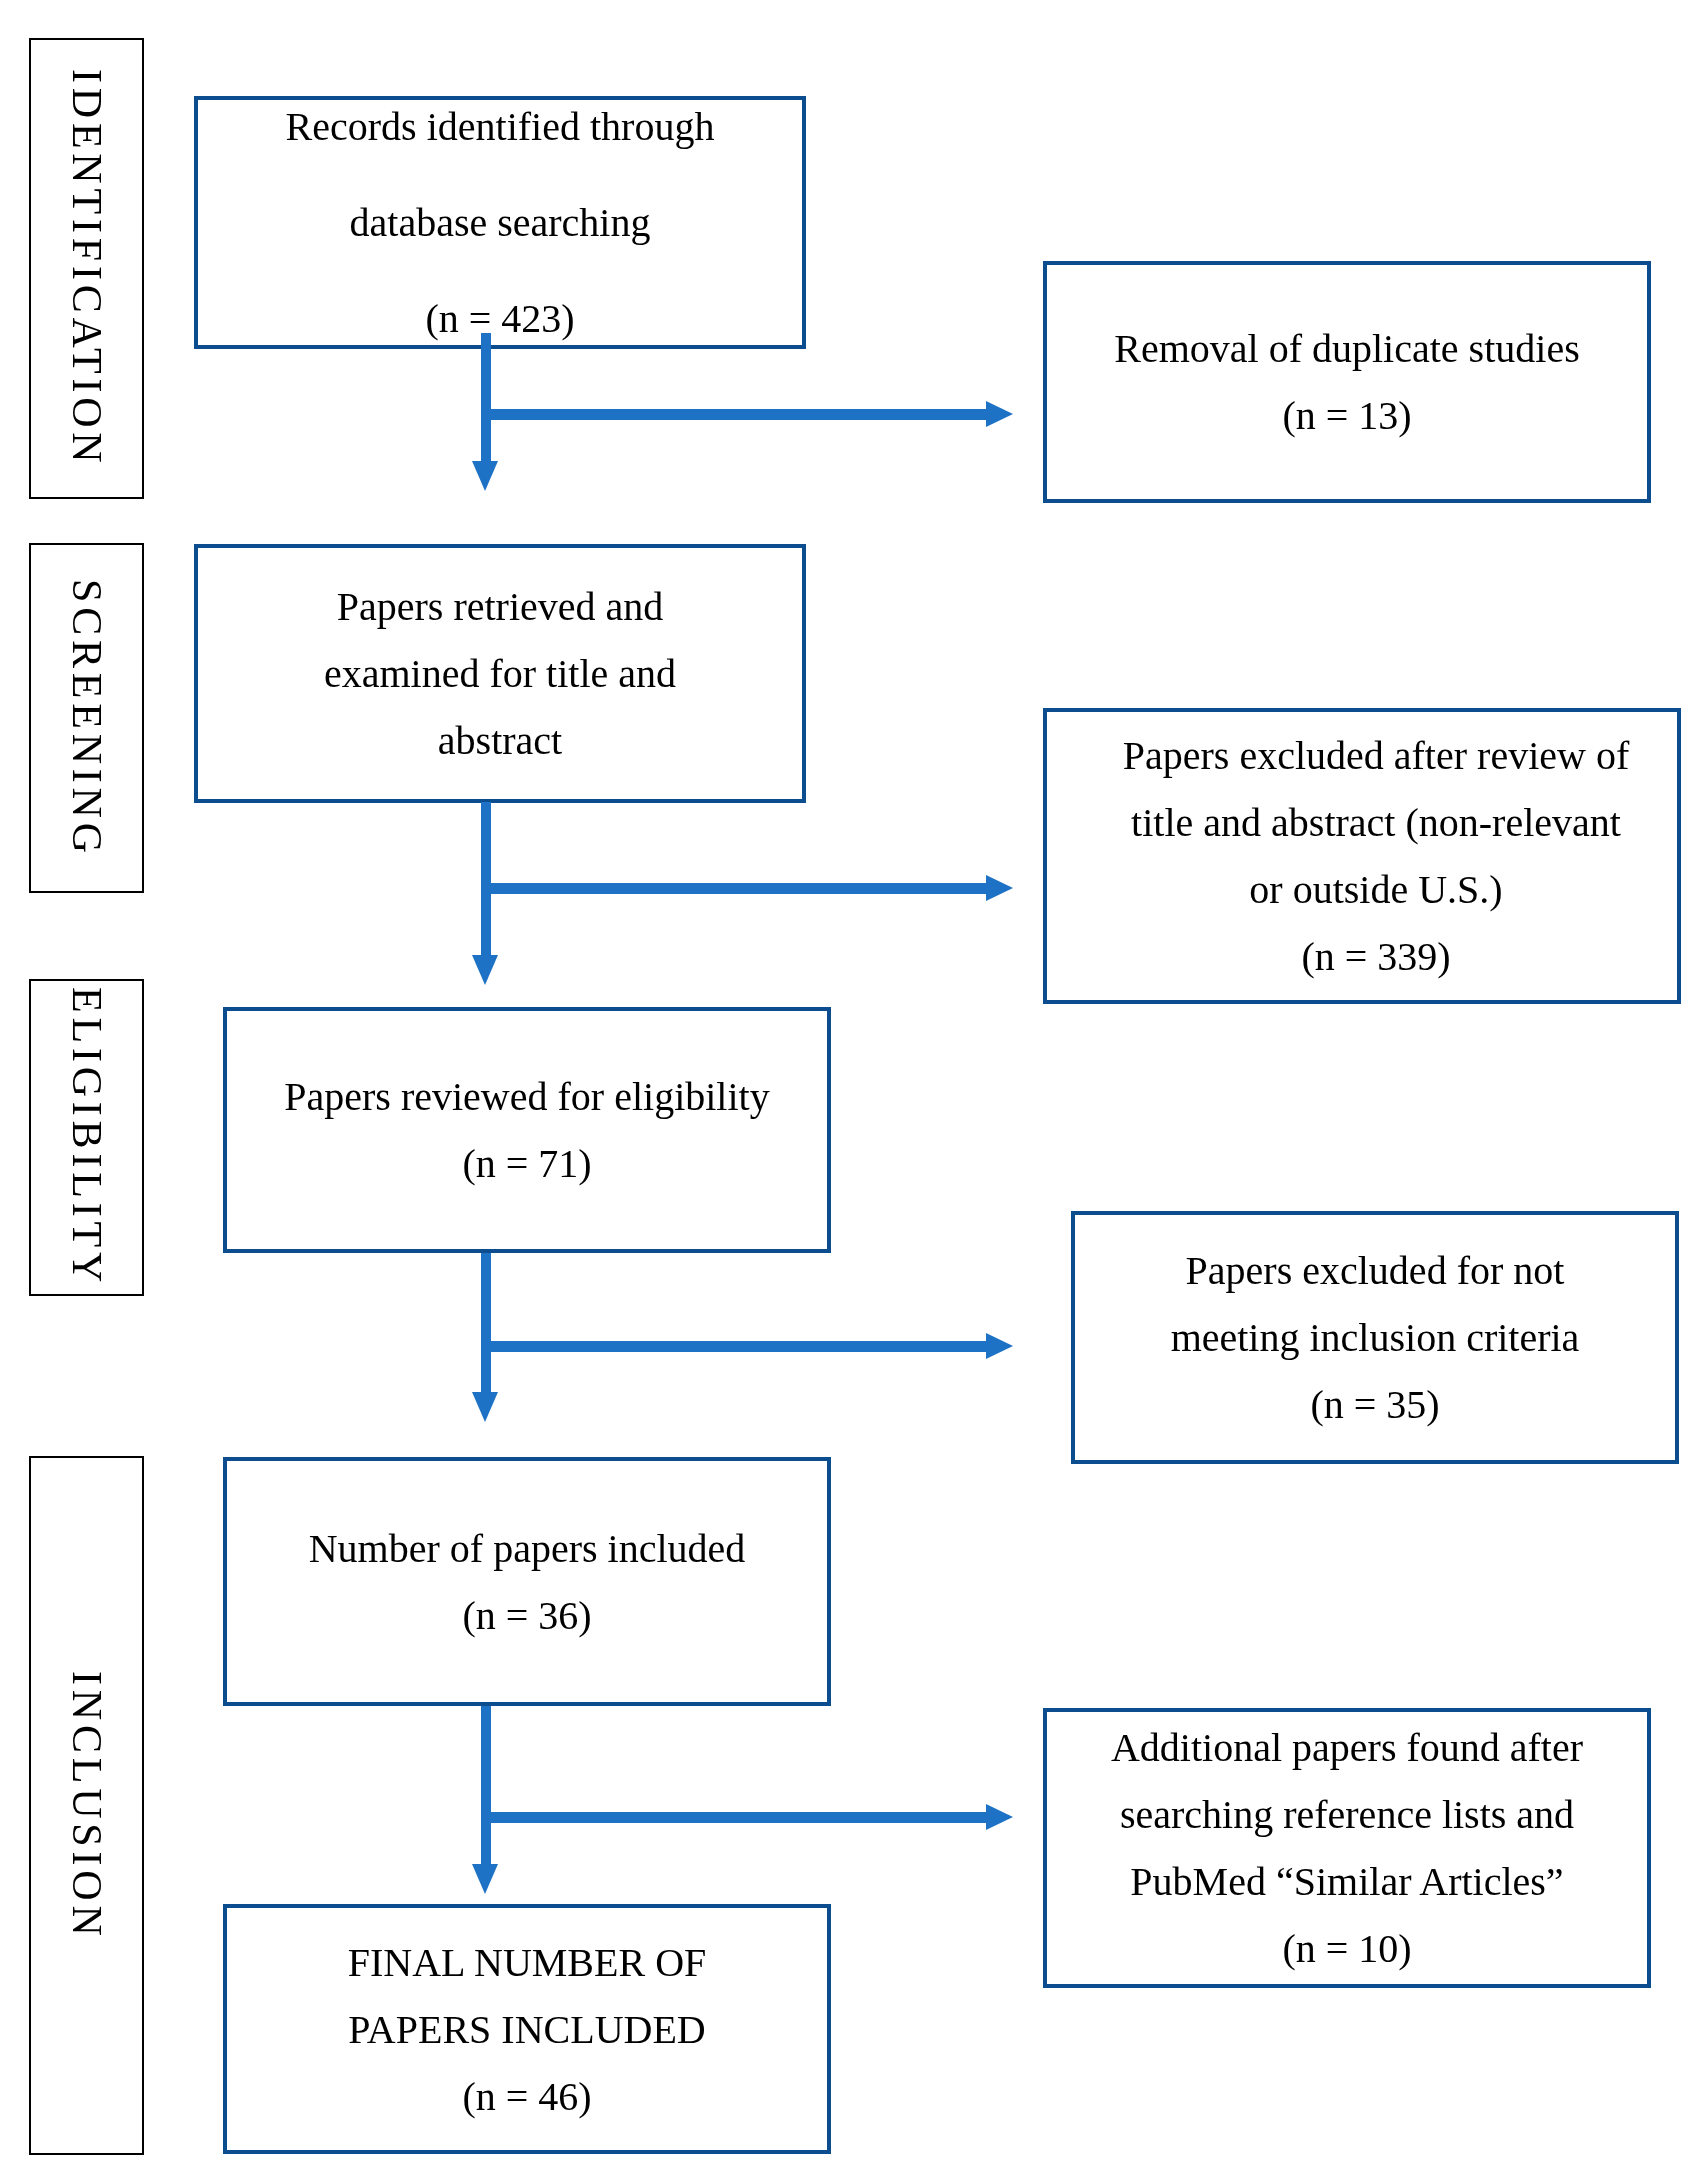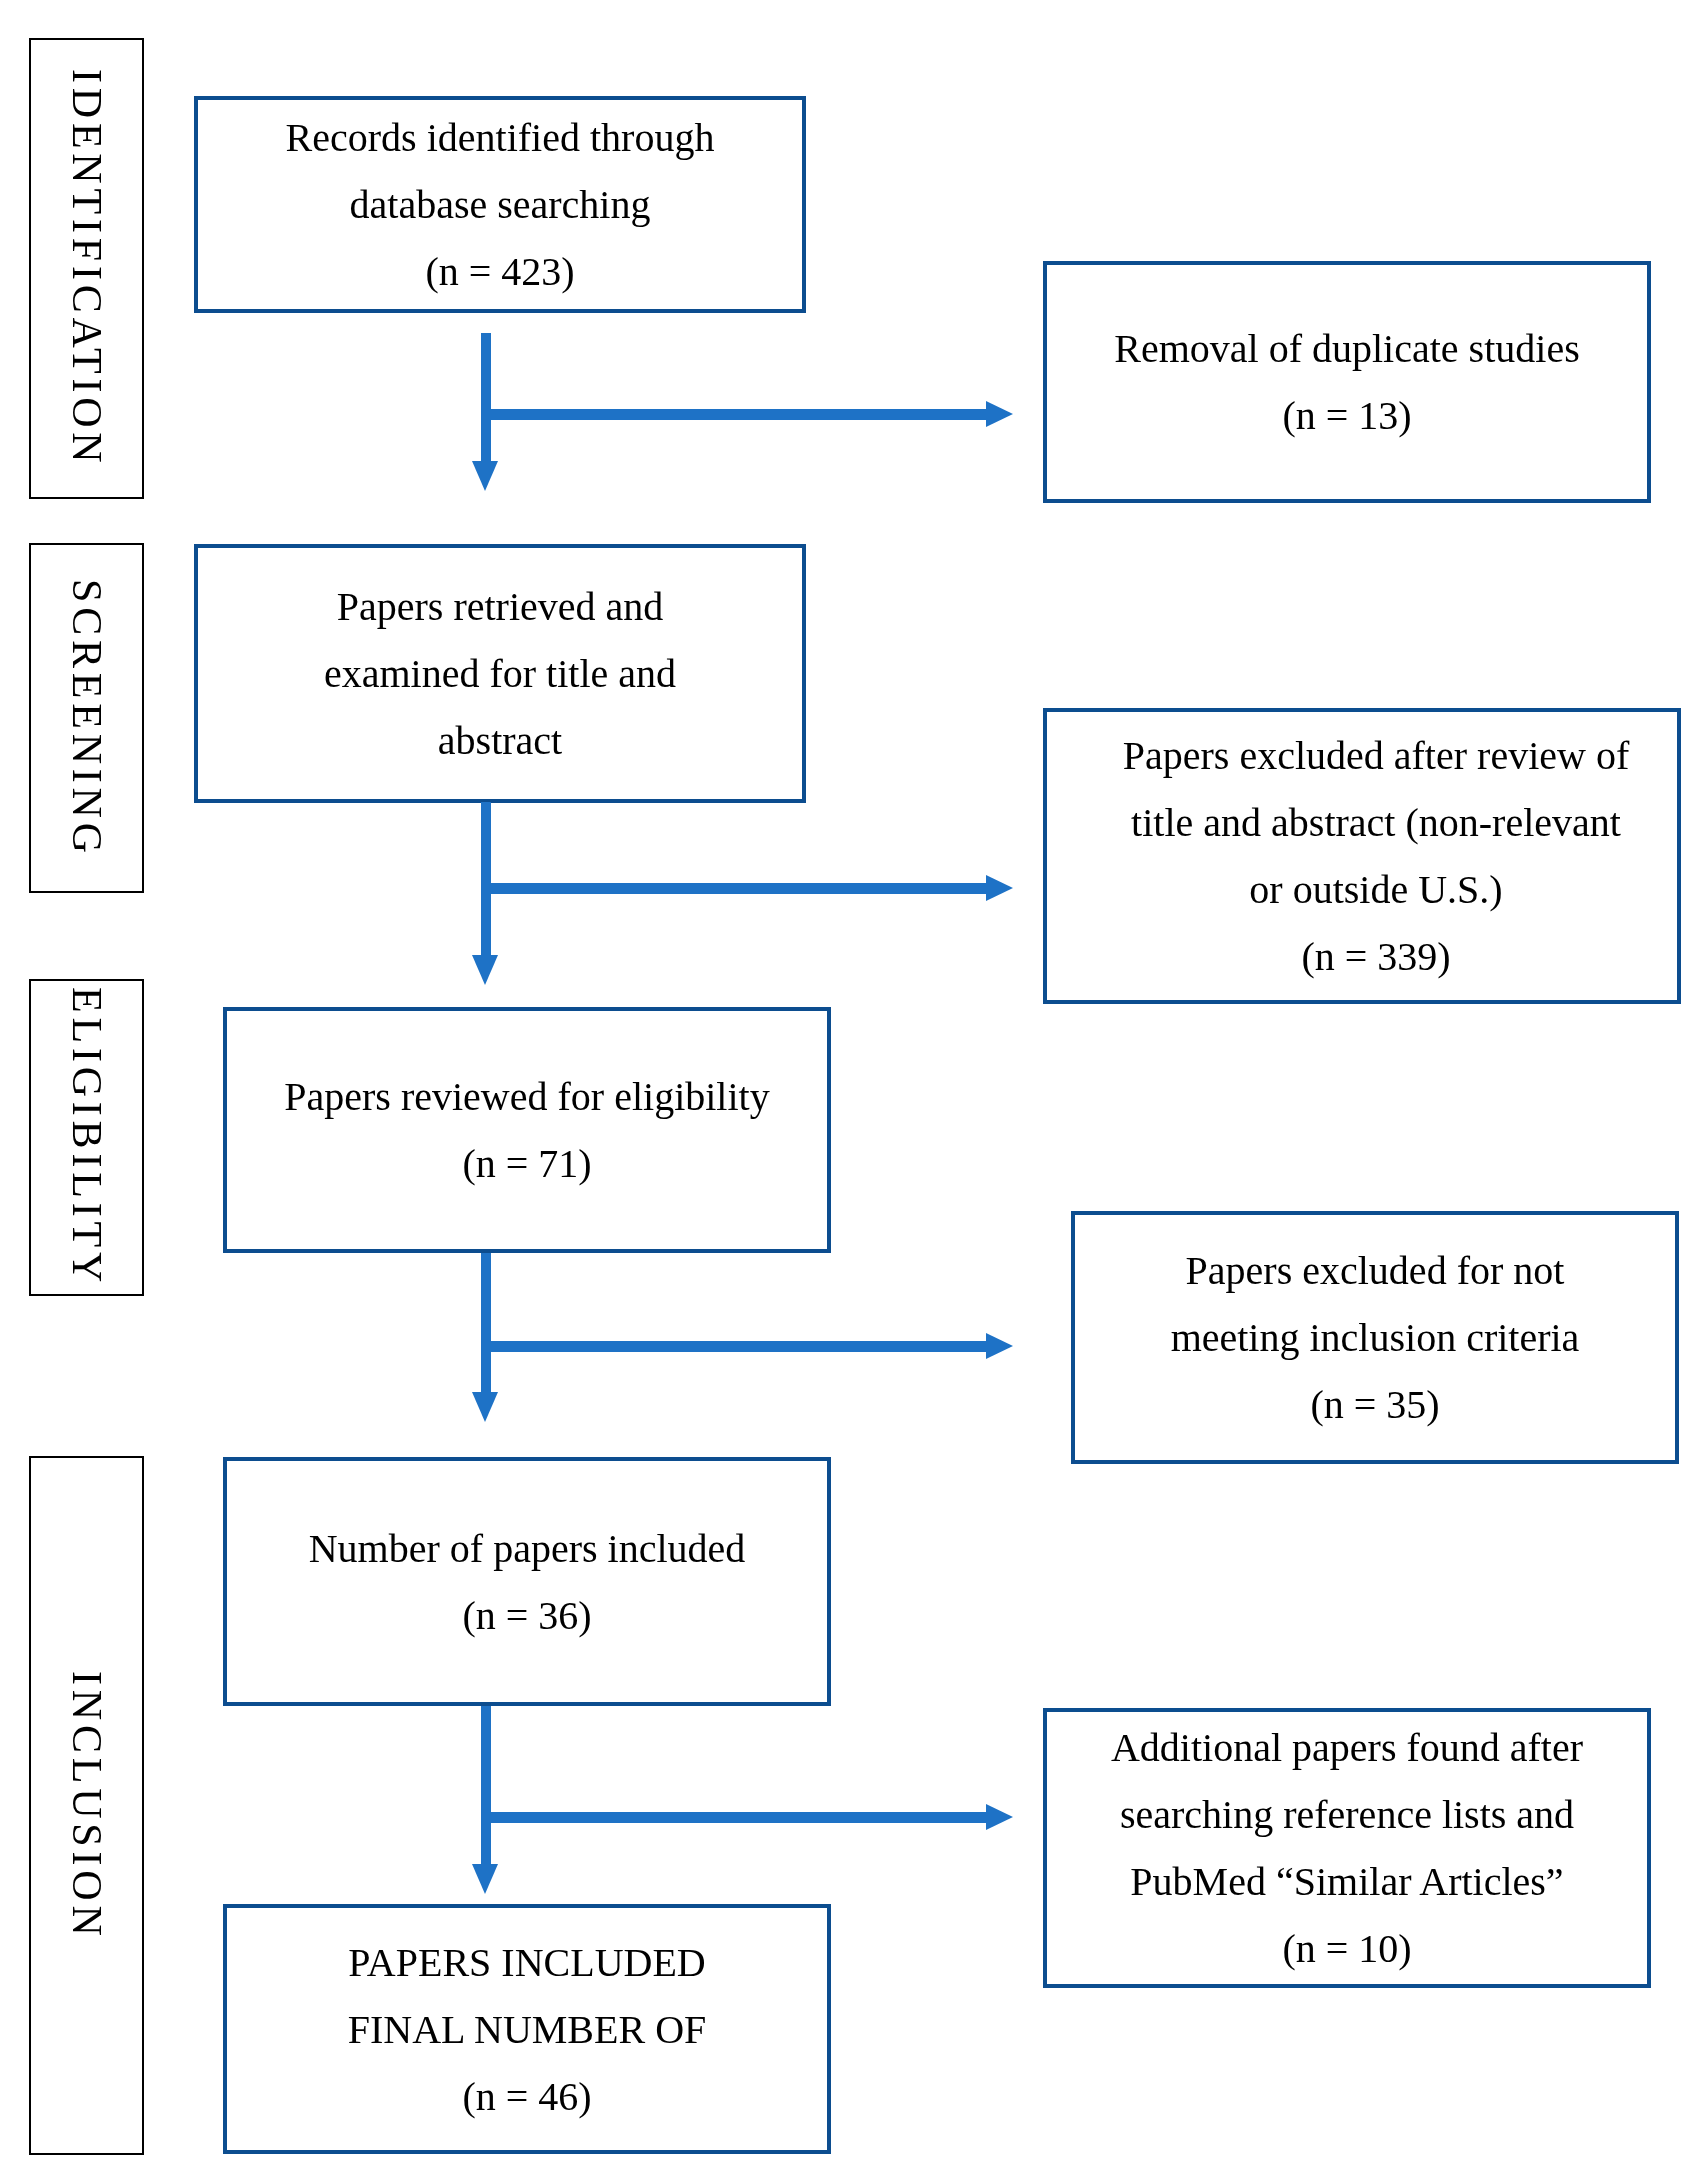--- a/index.html
+++ b/index.html
@@ -82,21 +82,21 @@
   <div class="stage" style="top:543px;height:350px;">
     <span class="stage-text">SCREENING</span>
   </div>
   <div class="stage" style="top:979px;height:317px;">
     <span class="stage-text">ELIGIBILITY</span>
   </div>
   <div class="stage" style="top:1456px;height:699px;">
     <span class="stage-text">INCLUSION</span>
   </div>
 
-  <div class="fbox" style="left:194px;top:96px;width:612px;height:217px;">
+  <div class="fbox" style="left:194px;top:96px;width:612px;height:253px;gap:29px;">
     <span class="line">Records identified through</span>
     <span class="line">database searching</span>
     <span class="line">(n = 423)</span>
   </div>
 
   <div class="fbox" style="left:194px;top:544px;width:612px;height:259px;">
     <span class="line">Papers retrieved and</span>
     <span class="line">examined for title and</span>
     <span class="line">abstract</span>
   </div>
@@ -105,22 +105,22 @@
     <span class="line">Papers reviewed for eligibility</span>
     <span class="line">(n = 71)</span>
   </div>
 
   <div class="fbox" style="left:223px;top:1457px;width:608px;height:249px;">
     <span class="line">Number of papers included</span>
     <span class="line">(n = 36)</span>
   </div>
 
   <div class="fbox" style="left:223px;top:1904px;width:608px;height:250px;">
+    <span class="line">FINAL NUMBER OF</span>
     <span class="line">PAPERS INCLUDED</span>
-    <span class="line">FINAL NUMBER OF</span>
     <span class="line">(n = 46)</span>
   </div>
 
   <div class="fbox" style="left:1043px;top:261px;width:608px;height:242px;">
     <span class="line">Removal of duplicate studies</span>
     <span class="line">(n = 13)</span>
   </div>
 
   <div class="fbox" style="left:1043px;top:708px;width:638px;height:296px;padding-left:28px;">
     <span class="line">Papers excluded after review of</span>

